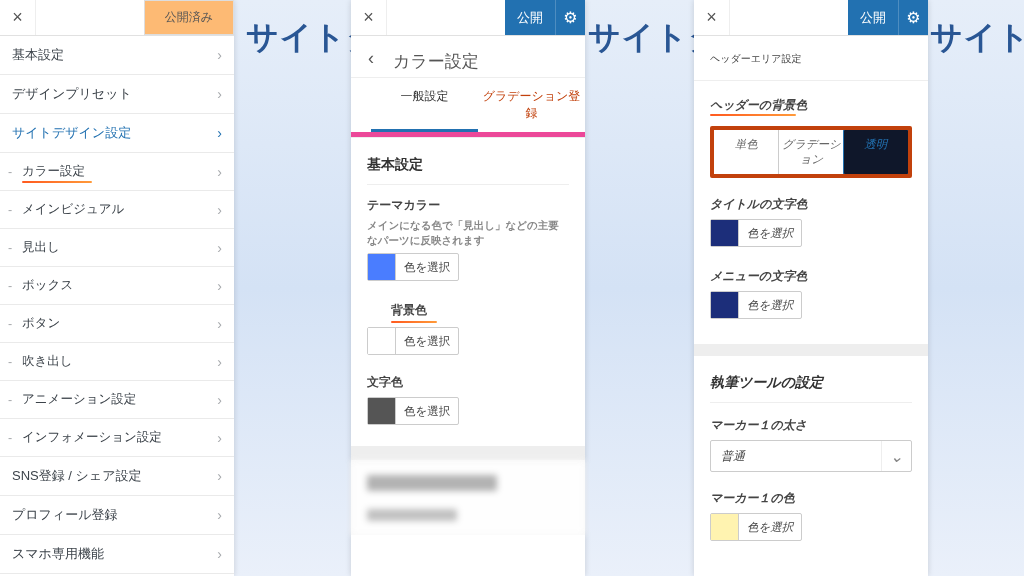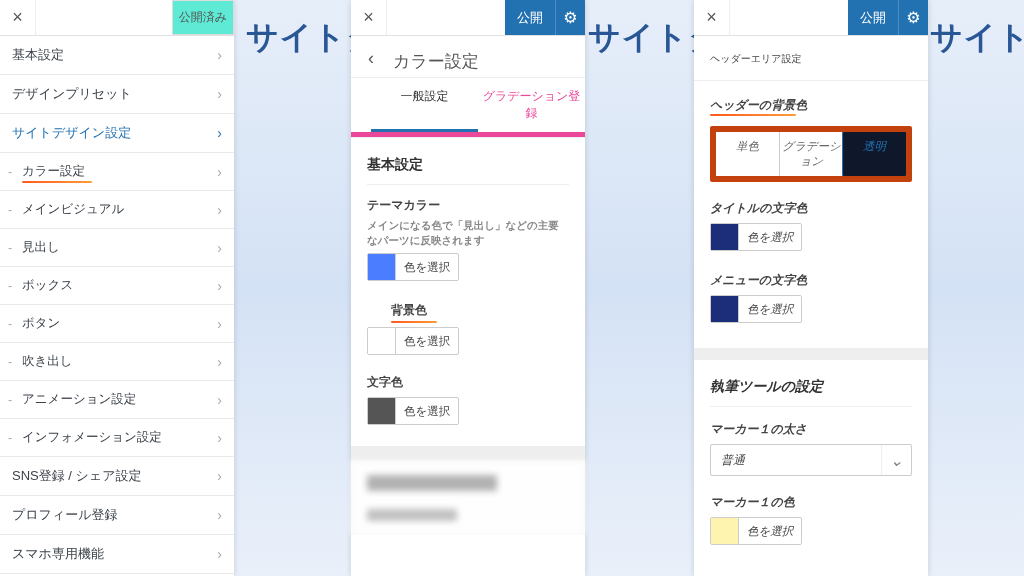--- a/index.html
+++ b/index.html
@@ -13,41 +13,41 @@
 
   .panel { position: absolute; top: 0; height: 576px; background: #fff; box-shadow: 0 0 6px rgba(0,0,0,.15); }
   .panel.p1 { left: 0; width: 234px; }
   .panel.p2 { left: 351px; width: 234px; }
   .panel.p3 { left: 694px; width: 234px; }
 
   
   .hdr { height: 36px; display: flex; align-items: stretch; border-bottom: 1px solid #e1e1e1; }
   .hdr .close { width: 36px; display: flex; align-items: center; justify-content: center; font-size: 18px; color: #555; border-right: 1px solid #eee; cursor: pointer; }
   .hdr .spacer { flex: 1; }
-  .hdr .pub { background: #5eead4; border: 1px solid #ddd; padding: 0 6px; display: flex; align-items: center; font-size: 12px; color: #555; }
+  .hdr .pub { background: #fdba74; border: 1px solid #ddd; padding: 0 20px; display: flex; align-items: center; font-size: 12px; color: #555; }
   .hdr .pubblue { background: #2271b1; color: #fff; padding: 0 12px; display: flex; align-items: center; font-size: 13px; cursor: pointer; }
   .hdr .gear { background: #2271b1; color: #fff; width: 30px; display: flex; align-items: center; justify-content: center; border-left: 1px solid rgba(255,255,255,.2); cursor: pointer; }
 
   
   .p1 .list { font-size: 13px; color: #3c434a; }
   .p1 .row { display: flex; align-items: center; justify-content: space-between; padding: 10px 12px; border-bottom: 1px solid #eaeaea; cursor: pointer; position: relative; }
   .p1 .row.active { color: #2271b1; }
   .p1 .row .chev { color: #a7aaad; font-size: 14px; }
   .p1 .row.active .chev { color: #2271b1; }
   .p1 .sub .row { padding-left: 22px; font-size: 12.5px; }
   .p1 .sub .dash { position: absolute; left: 8px; color: #a7aaad; }
   .p1 .underline-red::after { content:""; position:absolute; left: 22px; right: 160px; bottom: 7px; height:2px; background: linear-gradient(90deg,#ff5a1f,#ff9a3a); border-radius: 2px; width: 70px; }
 
   
   .p2 .crumb { padding: 12px 14px 4px 42px; position: relative; }
   .p2 .back { position: absolute; left: 8px; top: 12px; font-size: 18px; color: #555; cursor:pointer; width:24px; text-align:center; }
   .p2 .crumb .small { font-size: 11px; color: #777; }
   .p2 .crumb .big { font-size: 17px; color: #555; padding-top: 2px; }
   .p2 .tabs { display: flex; border-top: 1px solid #eee; border-bottom: 5px solid #ec4899; padding-left: 20px; }
-  .p2 .tab { flex: 1; text-align: center; font-size: 12px; color: #ec4899; padding: 10px 0; cursor: pointer; }
+  .p2 .tab { flex: 1; text-align: center; font-size: 12px; color: #c2410c; padding: 10px 0; cursor: pointer; }
   .p2 .tab.active { color: #333; border-bottom: 3px solid #2271b1; padding-bottom: 7px; }
   .p2 .body { background: #f7f7f7; padding: 0; }
   .p2 .card { background: #fff; margin: 0; padding: 14px 16px 2px; border-top: 1px solid #eee; }
   .p2 .sect-title { font-size: 14px; font-weight: 600; color: #333; padding: 4px 0 10px; border-bottom: 1px solid #eee; margin-bottom: 12px; }
   .p2 .fld { margin-bottom: 16px; position: relative; }
   .p2 .fld .lbl { font-size: 12px; color: #444; font-weight: 600; padding-bottom: 2px; }
   .p2 .fld .desc { font-size: 10.5px; color: #888; line-height: 1.4; margin: 2px 0 6px; font-weight: bold; }
   .colorbtn { display: inline-flex; align-items: stretch; border: 1px solid #ccc; border-radius: 2px; height: 28px; cursor: pointer; background:#fff; }
   .colorbtn .swatch { width: 28px; border-right: 1px solid #ccc; }
   .colorbtn .txt { display: flex; align-items: center; padding: 0 8px; font-size: 11.5px; color: #444; }
@@ -57,21 +57,21 @@
   .p2 .blur-row { height: 12px; background: #666; width: 90px; border-radius: 2px; opacity: .45; }
   .body-gap { height: 14px; background:#eee; }
 
   
   .p3 .crumb3 { padding: 16px 16px 14px; border-bottom: 1px solid #eee; }
   .p3 .crumb3 .big { font-size: 10px; color: #444; }
   .p3 .body3 { padding: 0; font-style: italic; }
   .p3 .card3 { background:#fff; padding: 14px 16px 4px; }
   .p3 .fld3 { margin-bottom: 18px; position: relative; }
   .p3 .lbl3 { font-size: 12px; color: #444; font-weight: 600; display:block; margin-bottom: 6px; }
-  .seg { display:flex; border:6px solid #c2410c; border-radius:2px; overflow:hidden; }
+  .seg { display:flex; border:4px solid #c2410c; border-radius:2px; overflow:hidden; }
   .seg .opt { flex:1; text-align:center; font-size: 11.5px; padding: 7px 0; color:#666; cursor:pointer; }
   .seg .opt + .opt { border-left:1px solid #ccc; }
   .seg .opt.sel { color: #2271b1; background: #0f172a; border: 1px solid #2271b1; margin:-1px; z-index:1; position:relative; border-radius:2px; }
   .gap3 { height: 12px; background:#eee; }
   .p3 .sect-title3 { font-size: 14px; font-weight:600; color:#333; padding: 4px 0 10px; border-bottom:1px solid #eee; margin-bottom: 14px; }
   .select { display:flex; border:1px solid #ccc; border-radius:2px; height:32px; cursor:pointer; background:#fff; }
   .select .val { flex:1; padding: 0 10px; display:flex; align-items:center; font-size:12px; color:#444; }
   .select .dd { width:30px; display:flex; align-items:center; justify-content:center; color:#888; border-left:1px solid #eee; }
   .ul-red3::after { content:""; position:absolute; left:0; bottom:-2px; height:2px; width:86px; background:linear-gradient(90deg,#ff5a1f,#ff9a3a); border-radius:2px; }
 </style>

